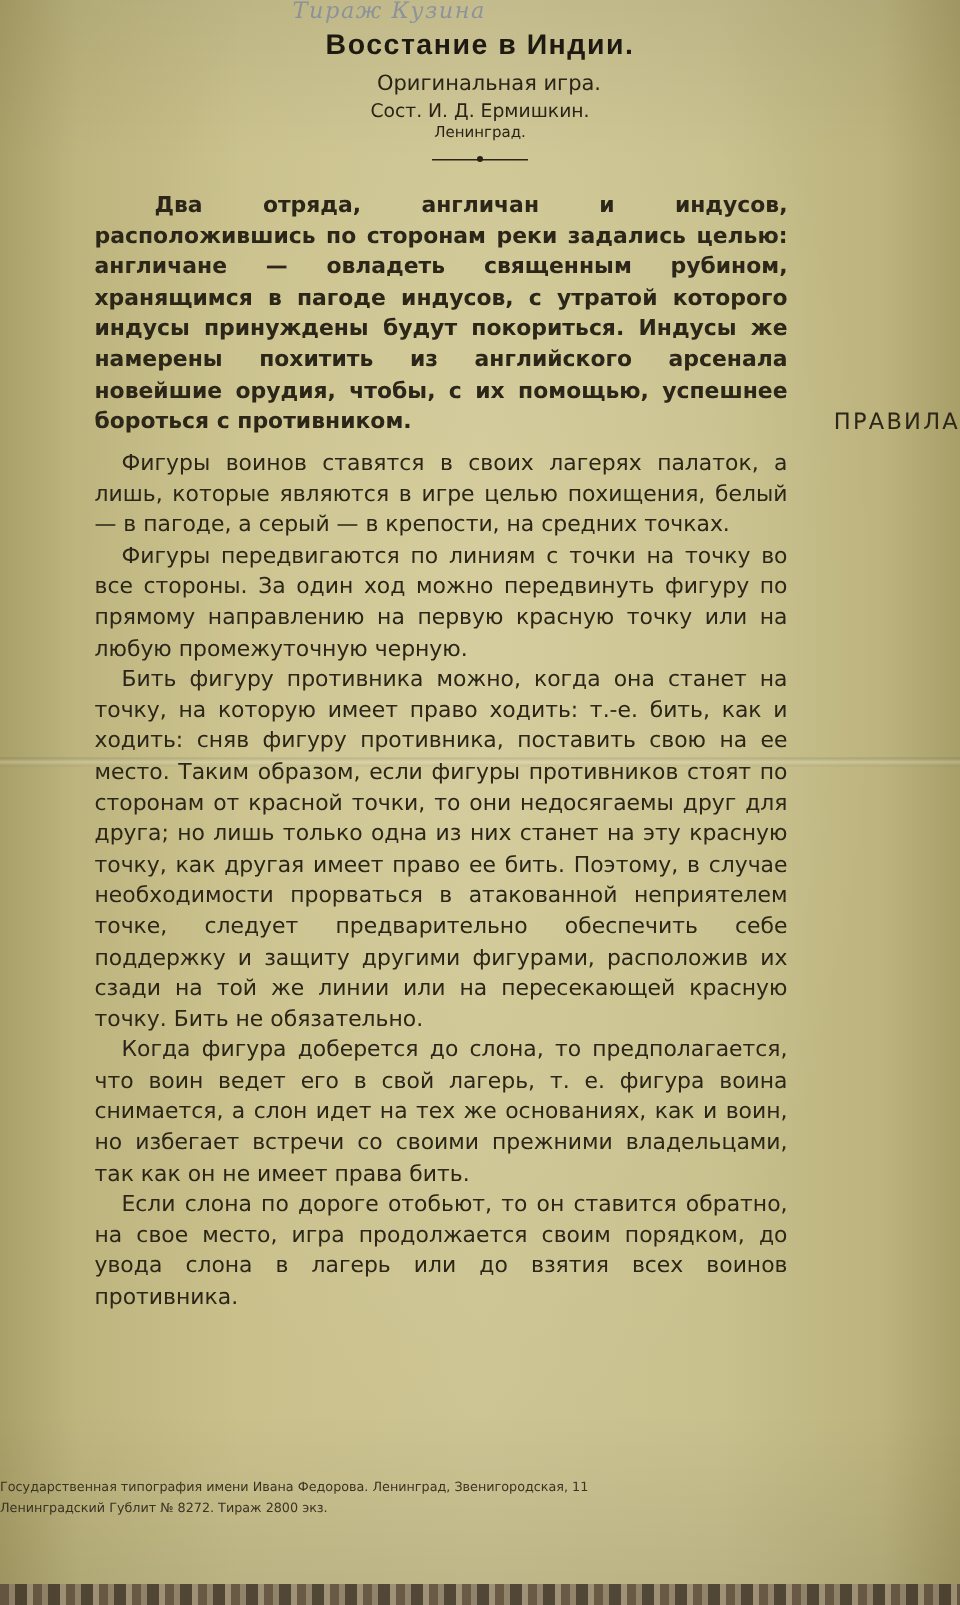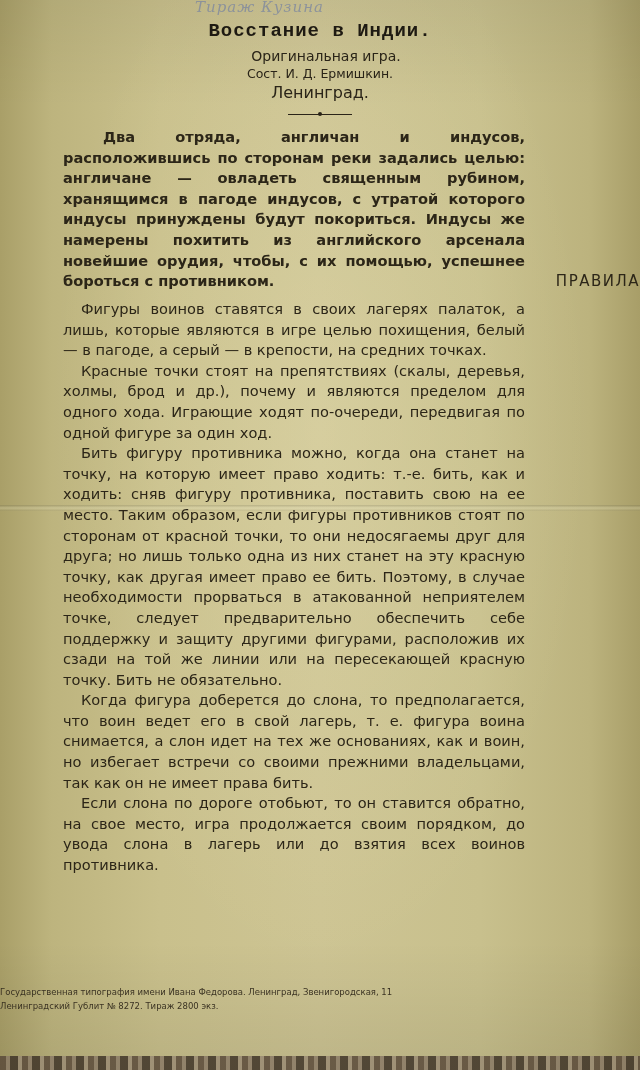--- a/index.html
+++ b/index.html
@@ -26,26 +26,26 @@
     opacity: 0.85;
   }
   .signature {
     position: absolute; top: 0px; left: 195px; width: 230px; height: 18px;
     font-family: "DejaVu Serif", serif; font-style: italic; font-size: 15px;
     color: #7b86a0; opacity: 0.75; letter-spacing: 1px; line-height: 14px;
     overflow: hidden;
   }
   .header { position: absolute; top: 20px; left: 0; right: 0; text-align: center; }
   .title {
-    font-family: Liberation Mono, monospace; font-weight: bold; font-size: 19px;
+    font-family: Liberation Sans, sans-serif; font-weight: bold; font-size: 19px;
     letter-spacing: 1px; color: #1e1a12; margin: 0;
   }
   .subtitle { font-size: 14px; margin-top: 6px; color: #2a2418; padding-left: 12px; }
   .author { font-size: 12.5px; margin-top: 2px; }
-  .city { font-size: 16px; margin-top: 2px; }
+  .city { font-size: 10px; margin-top: 2px; }
   .divider {
     width: 64px; height: 1px; background: #2a2418; margin: 12px auto 0; position: relative;
   }
   .divider::after {
     content: ""; position: absolute; left: 30px; top: -2px; width: 4px; height: 4px;
     background: #2a2418; border-radius: 50%;
   }
   .body-text {
     position: absolute; left: 63px; width: 462px;
     font-size: 14.6px; line-height: 20.6px; text-align: justify;
@@ -81,21 +81,21 @@
 </div>
 
 <div class="body-text intro">
   <p>Два отряда, англичан и индусов, расположившись по сторонам реки задались целью: англичане — овладеть священным рубином, хранящимся в пагоде индусов, с утратой которого индусы принуждены будут покориться. Индусы же намерены похитить из английского арсенала новейшие орудия, чтобы, с их помощью, успешнее бороться с противником.</p>
 </div>
 
 <div class="rules-heading">ПРАВИЛА</div>
 
 <div class="body-text rules">
   <p>Фигуры воинов ставятся в своих лагерях палаток, а лишь, которые являются в игре целью похищения, белый — в пагоде, а серый — в крепости, на средних точках.</p>
-  <p>Красные точки стоят на препятствиях (скалы, деревья, холмы, брод и др.), почему и являются пределом для одного хода. Играющие ходят по-очереди, передвигая по одной фигуре за один ход.</p>
+  <p>Фигуры передвигаются по линиям с точки на точку во все стороны. За один ход можно передвинуть фигуру по прямому направлению на первую красную точку или на любую промежуточную черную.</p>
   <p>Бить фигуру противника можно, когда она станет на точку, на которую имеет право ходить: т.-е. бить, как и ходить: сняв фигуру противника, поставить свою на ее место. Таким образом, если фигуры противников стоят по сторонам от красной точки, то они недосягаемы друг для друга; но лишь только одна из них станет на эту красную точку, как другая имеет право ее бить. Поэтому, в случае необходимости прорваться в атакованной неприятелем точке, следует предварительно обеспечить себе поддержку и защиту другими фигурами, расположив их сзади на той же линии или на пересекающей красную точку. Бить не обязательно.</p>
   <p>Когда фигура доберется до слона, то предполагается, что воин ведет его в свой лагерь, т. е. фигура воина снимается, а слон идет на тех же основаниях, как и воин, но избегает встречи со своими прежними владельцами, так как он не имеет права бить.</p>
   <p>Если слона по дороге отобьют, то он ставится обратно, на свое место, игра продолжается своим порядком, до увода слона в лагерь или до взятия всех воинов противника.</p>
 </div>
 
 <div class="footer">
   <div>Государственная типография имени Ивана Федорова. Ленинград, Звенигородская, 11</div>
   <div>Ленинградский Гублит № 8272. Тираж 2800 экз.</div>
 </div>
 

